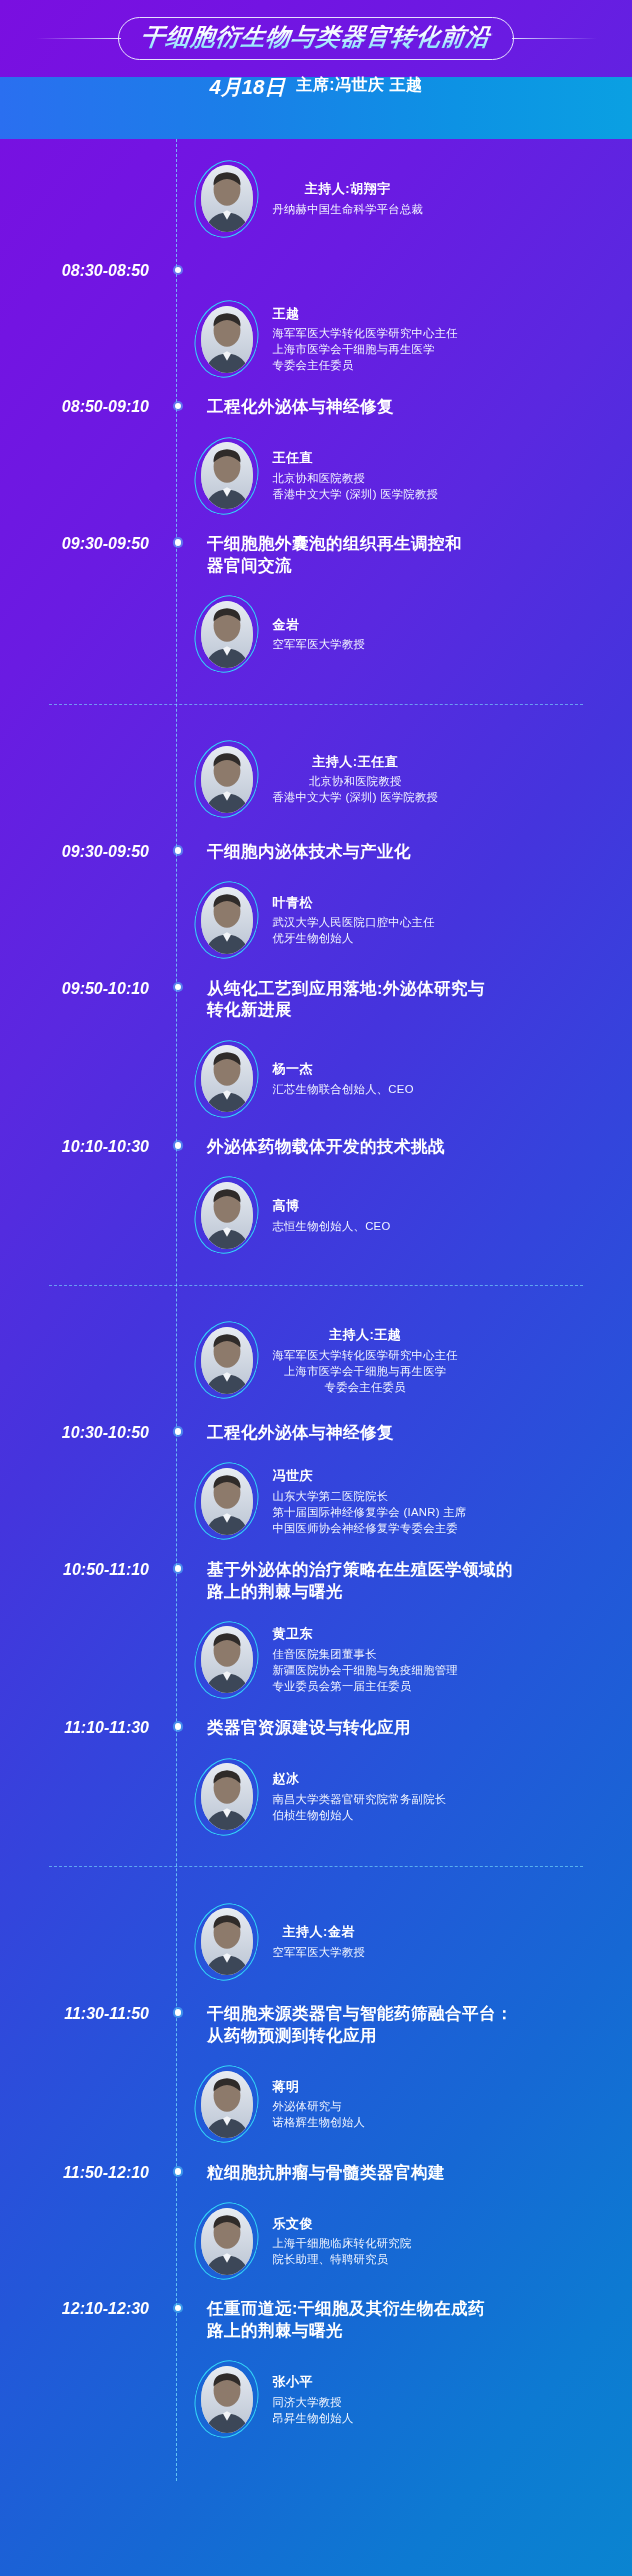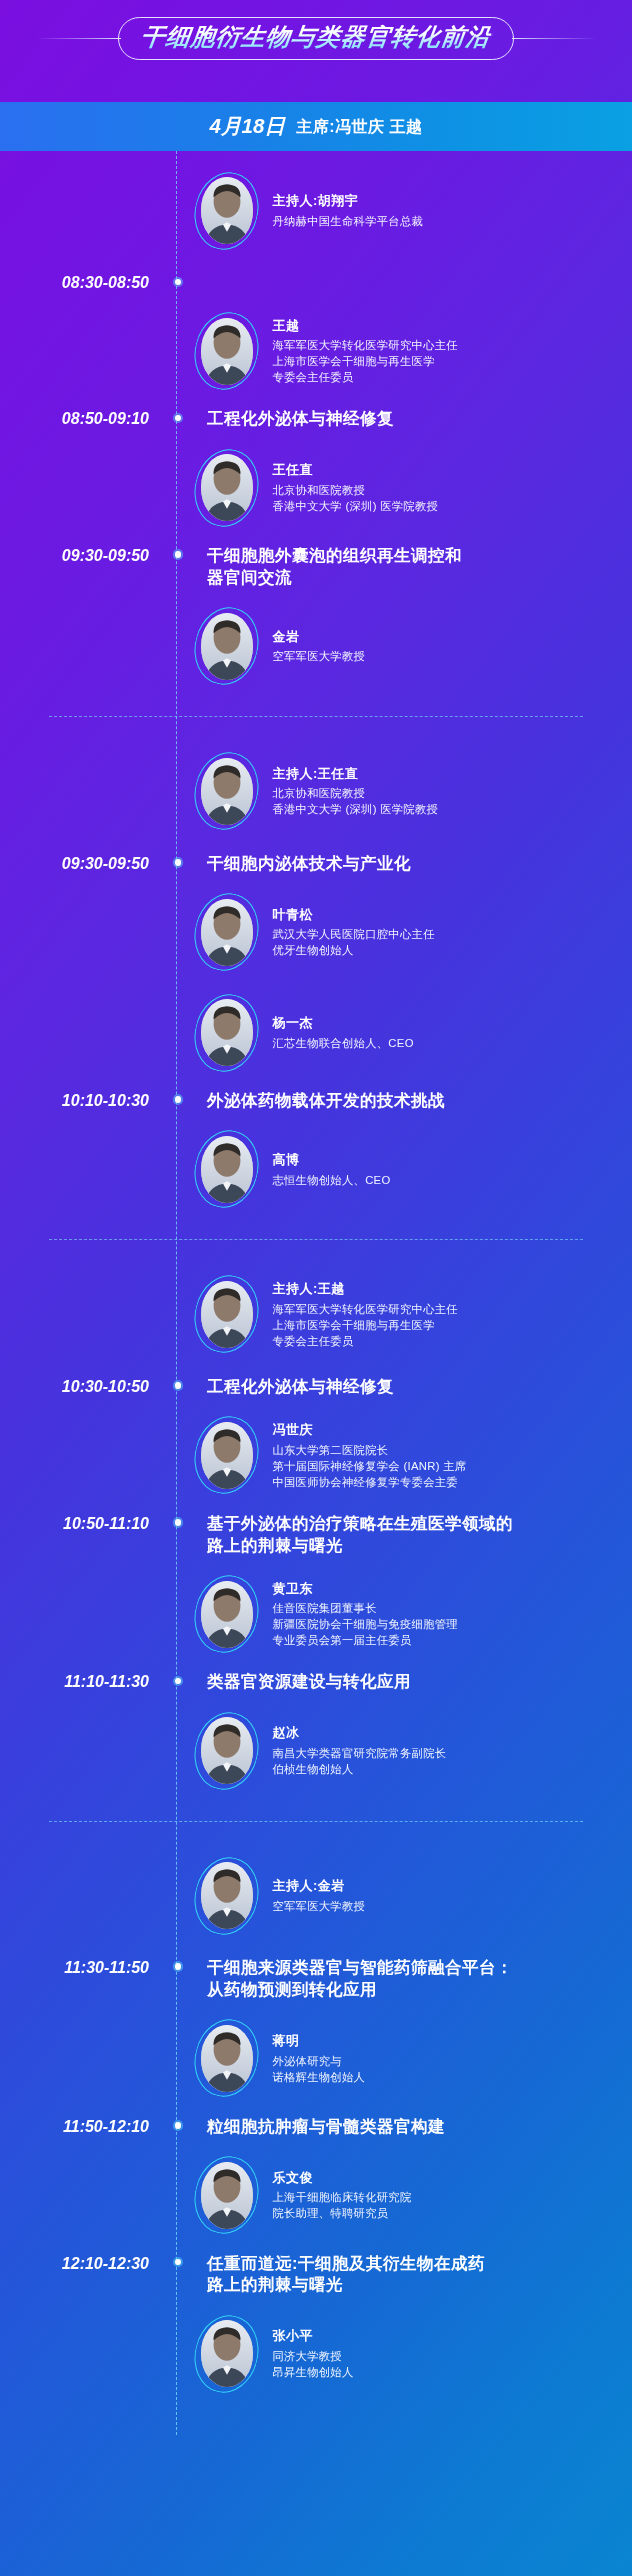--- a/index.html
+++ b/index.html
@@ -71,27 +71,26 @@
     background:linear-gradient(180deg,#ffffff 0%,#f2fbff 38%,#a9e9ff 62%,#5fd4fb 100%);
     -webkit-background-clip:text;
     background-clip:text;
     color:transparent;
     text-shadow:0 0 0.5px rgba(255,255,255,.25);
     white-space:nowrap;
     transform:skewX(-7deg);
   }
   
   .datebar{
-    height:49px;
+    height:62px;
     background:linear-gradient(to right,#2a6ff0 0%,#1a7fe8 38%,#0d92e4 72%,#0aa0e2 100%);
     display:flex;
-    align-items:center;
+    align-items:flex-start;
     justify-content:center;
     gap:11.3px;
-    margin-top:25px;
   }
   .datebar .date{
     font-size:20.6px;
     font-weight:bold;
     font-style:italic;
     letter-spacing:0px;
     line-height:1;
   }
   .datebar .chair{
     font-size:16px;
@@ -114,20 +113,21 @@
     border-left:1px dashed rgba(120,225,255,.75);
     z-index:0;
   }
   .session{ position:relative; z-index:1; }
   
   .host-row{
     display:flex;
     align-items:center;
     padding:15.5px 0 15.5px 0;
     margin-left:195px;
+    text-align:center;
   }
   .speaker-row{
     display:flex;
     align-items:center;
     padding:11.3px 0 11.3px 0;
     margin-left:195px;
   }
   .avatar{
     position:relative;
     width:63px;
@@ -420,20 +420,30 @@
                   <path d="M8 130 q6 -36 42 -38 q36 2 42 38z" fill="#3c4758"></path>
                   <path d="M42 92 l8 14 l8 -14 l-8 -4z" fill="#f2f4f8"></path>
                 </svg></div>
             </div>
             <div class="person-info">
               <div class="person-name">叶青松</div>
               <div class="person-title">武汉大学人民医院口腔中心主任</div>
               <div class="person-title">优牙生物创始人</div>
             </div>
           </div>
+          <div class="talk-row">
+            <div class="talk-time">09:50-10:10</div>
+            <div class="bullet-col">
+              <span class="bullet"></span>
+            </div>
+            <div class="talk-title">
+              <div>从纯化工艺到应用落地:外泌体研究与</div>
+              <div>转化新进展</div>
+            </div>
+          </div>
           <div class="speaker-row">
             <div class="avatar">
               <div class="ring"></div>
               <div class="ring2"></div>
               <div class="photo"><svg width="52" height="67" viewBox="0 0 100 130">
                   <defs>
                     <linearGradient id="gs1_1" x1="0" y1="0" x2="0" y2="1">
                       <stop offset="0%" stop-color="#e8ecf2"></stop>
                       <stop offset="100%" stop-color="#b9c3d2"></stop>
                     </linearGradient>

